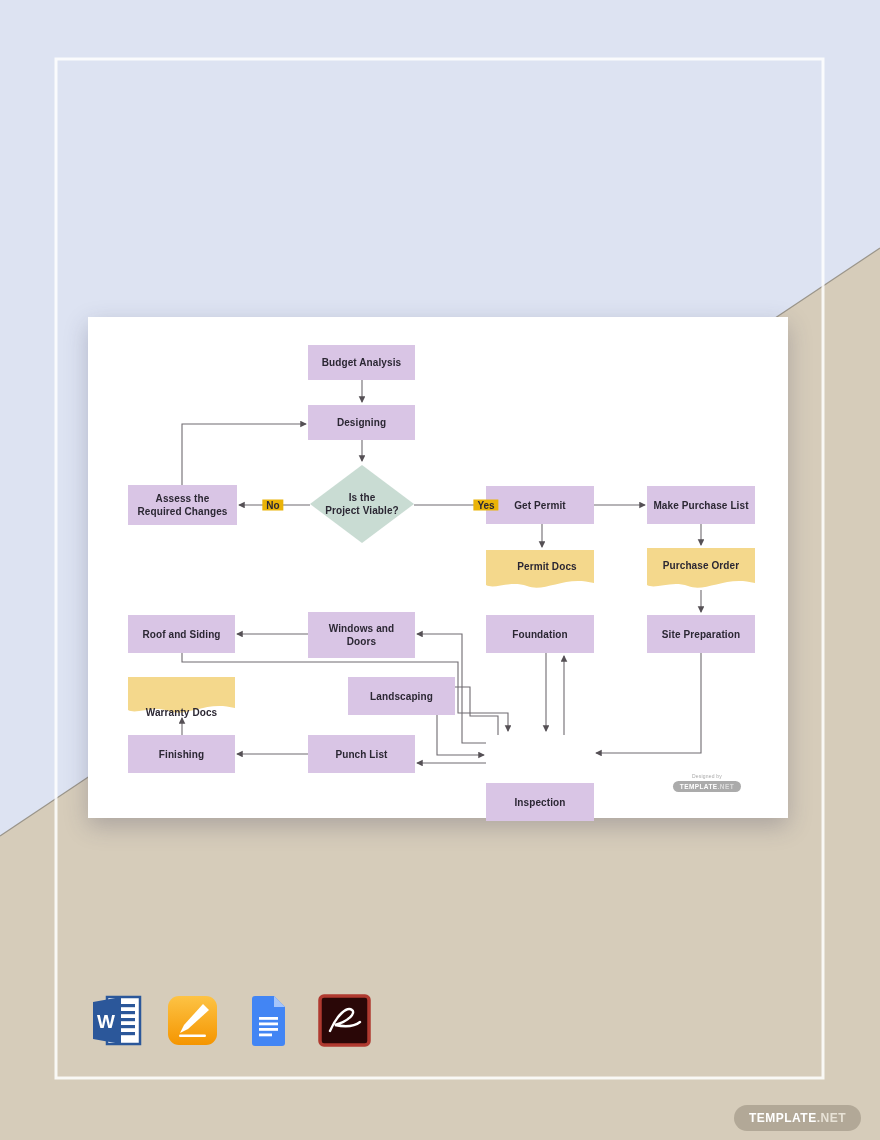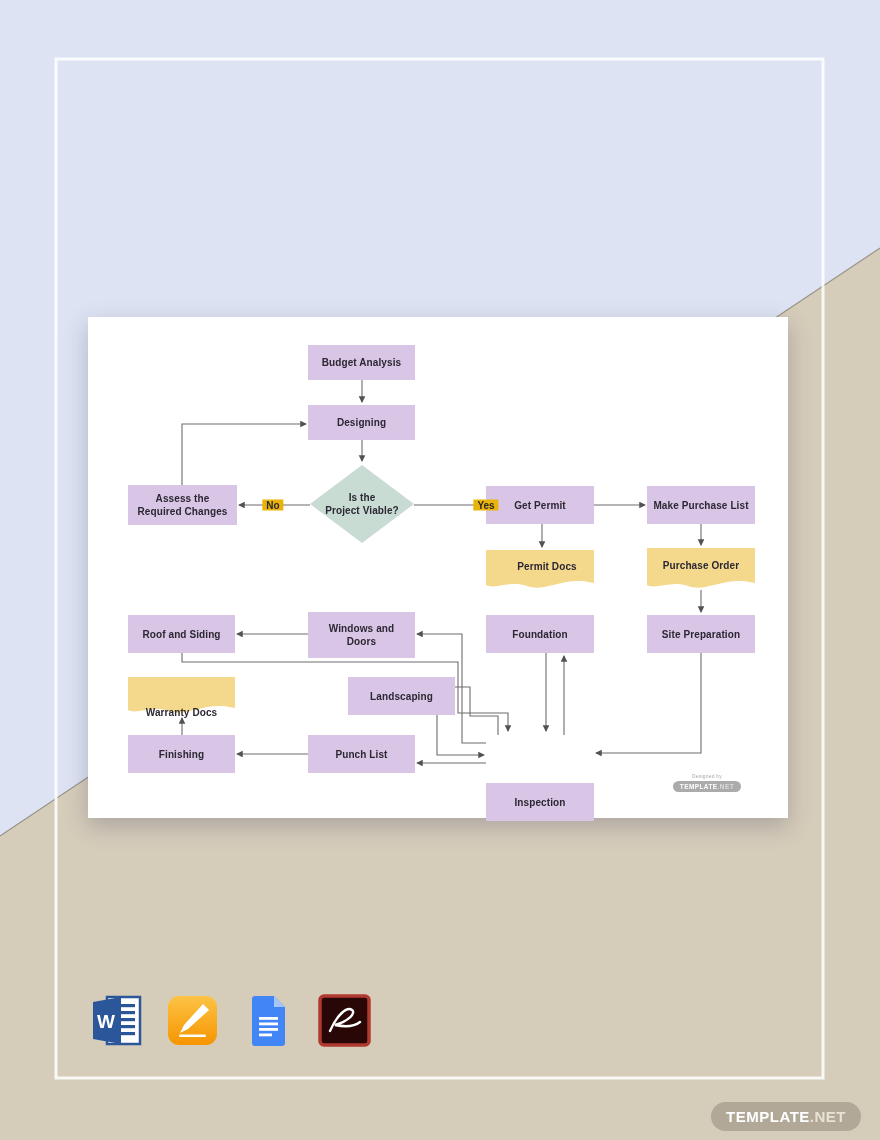--- a/index.html
+++ b/index.html
@@ -24,21 +24,21 @@
   .designed-label{font-size:5px;color:#a9a9a9;letter-spacing:.2px;}
   .designed-pill{margin-top:2px;background:var(--badge-bg);color:#ffffff;
         font-size:6.5px;font-weight:bold;letter-spacing:.4px;
         padding:2px 7px;border-radius:8px;}
   .designed-pill .suffix{color:#dcdcdc;}
   
   #app-icons{position:absolute;left:90px;top:994px;display:flex;gap:23px;}
   .app-icon{width:53px;height:53px;}
   
   #watermark{position:absolute;right:19px;bottom:9px;background:var(--wm-bg);
-        color:#ffffff;font-size:15px;font-weight:bold;letter-spacing:.5px;
+        color:#ffffff;font-size:12px;font-weight:bold;letter-spacing:.5px;
         padding:6px 15px;border-radius:15px;}
   #watermark .suffix{color:#e8e2d6;}
 </style>
 </head>
 <body>
 
 <div id="screen">
 
   <svg id="bg-svg" width="880" height="1140">
     <rect x="0" y="0" width="880" height="1140" fill="#dde3f2"></rect>

